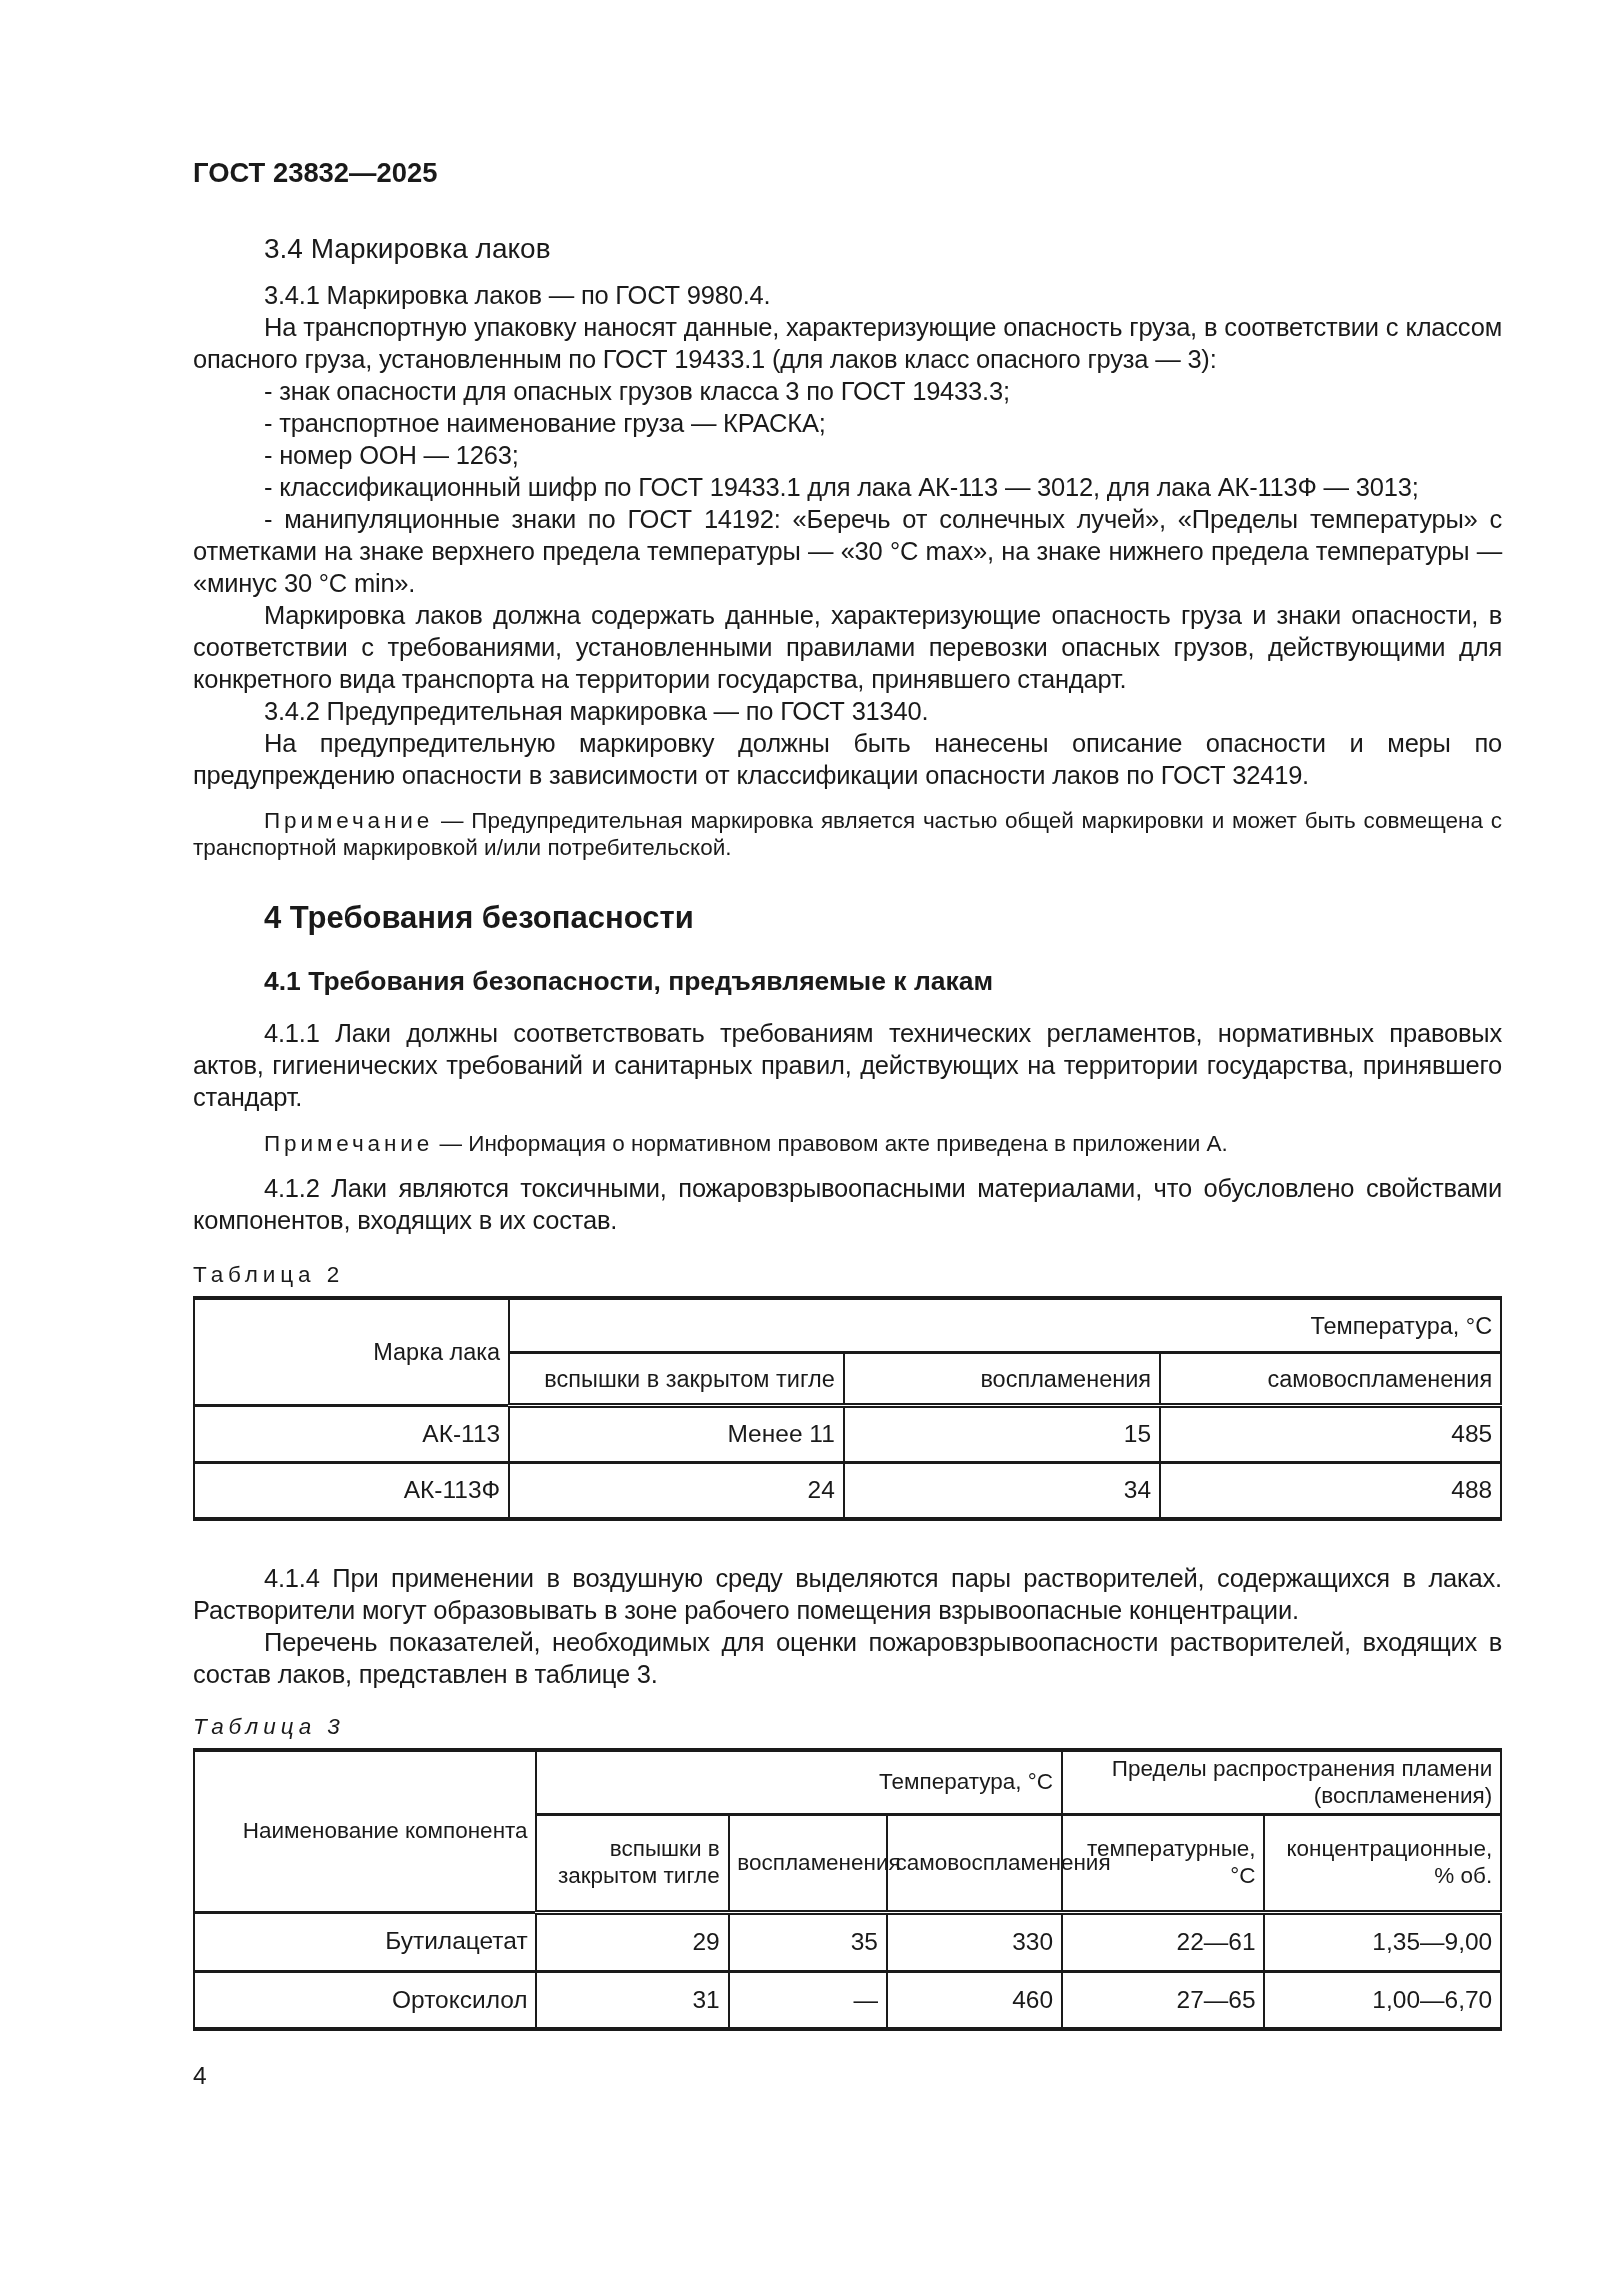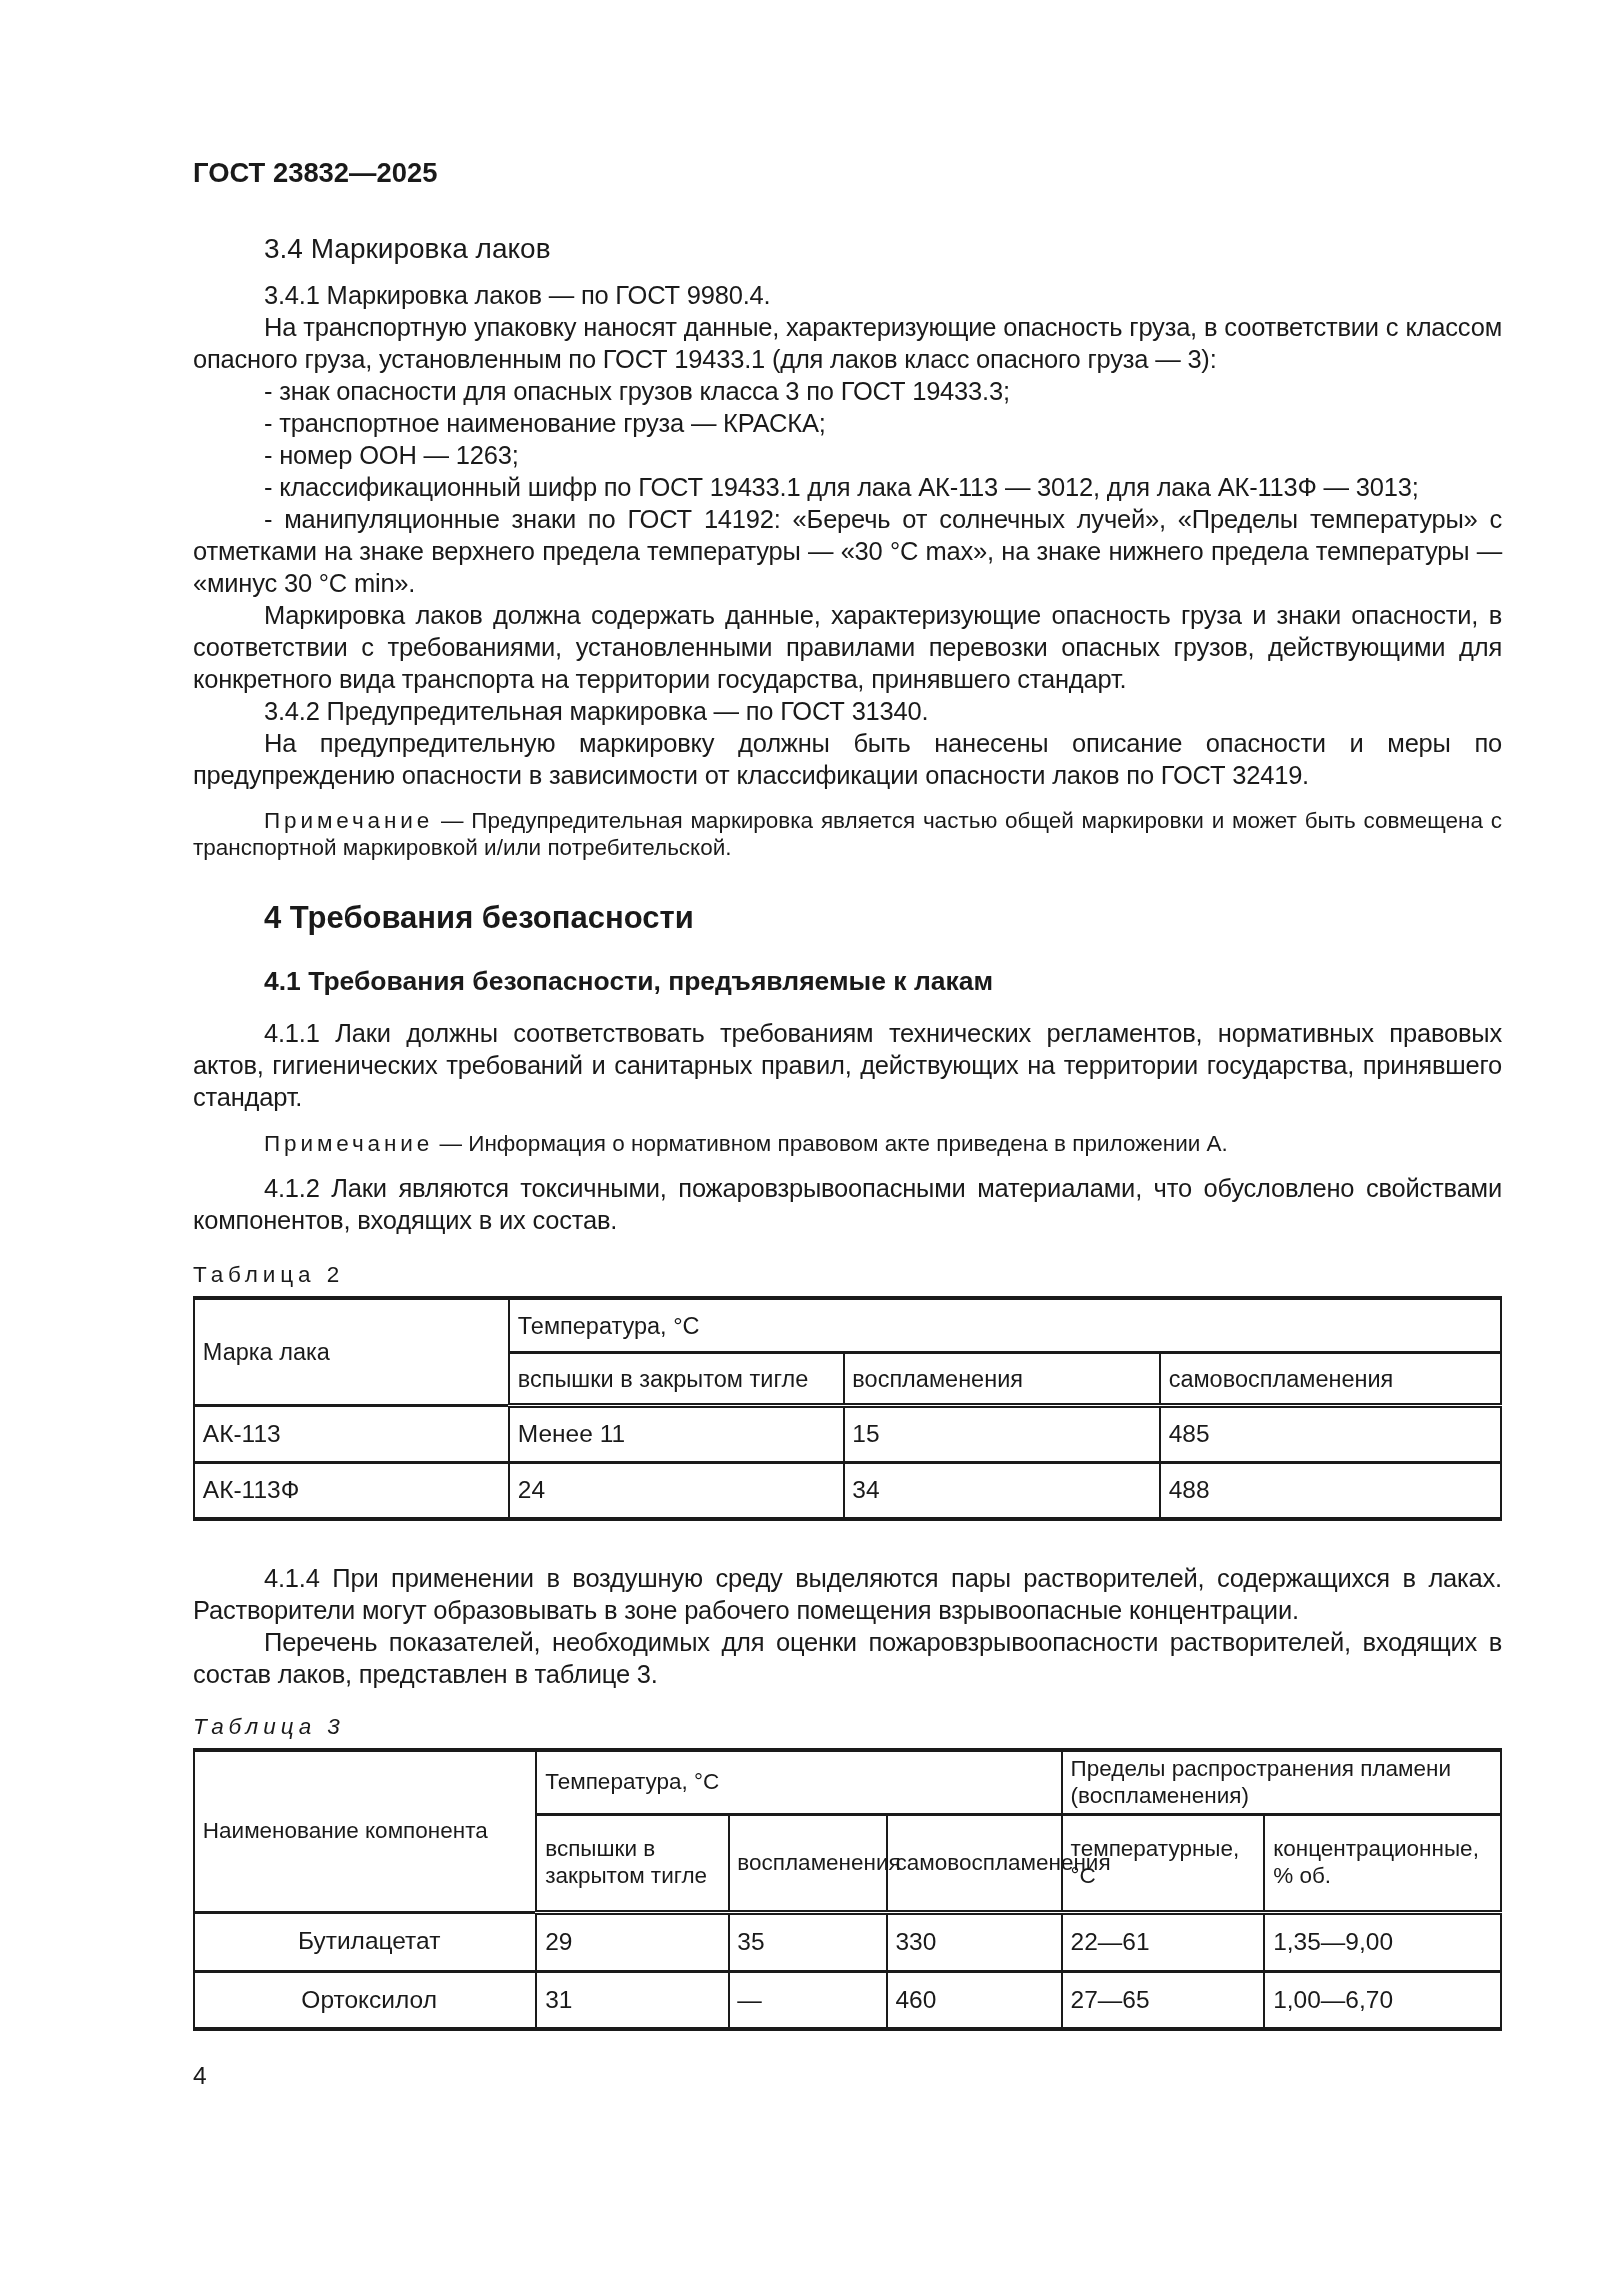--- a/index.html
+++ b/index.html
@@ -14,32 +14,32 @@
   .h-sub{font-size:26.5px;font-weight:bold;line-height:33px;margin:27.4px 0 19.6px 71px;}
   p.body{font-size:25.5px;line-height:32px;margin:0;text-align:justify;letter-spacing:-0.2px;}
   p.first{margin-top:13.7px;}
   .ind{text-indent:71px;}
   p.note{font-size:22.5px;line-height:27px;margin:16.7px 0 14.7px 0;text-indent:71px;text-align:justify;}
   .note-label{letter-spacing:3.9px;}
   .tbl-caption{font-size:22.5px;letter-spacing:4.9px;margin:25.5px 0 7.8px 0;line-height:27.4px;}
   .cap2{margin-top:23.5px;font-style:italic;}
   table{width:100%;table-layout:fixed;border-collapse:collapse;
         border:2.9px solid #1a1a1a;border-top-width:4.9px;border-bottom-width:4.9px;}
-  td{border:2px solid #1a1a1a;text-align:left;vertical-align:middle;
+  td{border:2px solid #1a1a1a;text-align:right;vertical-align:middle;
      padding:3.9px 7.8px;font-size:23.5px;line-height:28px;}
   tr.group-row td{border-bottom:3.9px solid #1a1a1a;height:43px;}
   tr.sub-row td{border-bottom:5.9px double #1a1a1a;}
   tr.body-row td{border-bottom:3.9px solid #1a1a1a;font-size:24.5px;height:45px;}
   tr.body-row:last-child td{border-bottom:none;}
   td.rowspan-head{border-bottom:5.9px double #1a1a1a;}
   #table2 tr.sub-row td{height:41px;}
   #table3 td{font-size:22.5px;line-height:26.5px;}
   #table3 tr.sub-row td{height:86px;}
   #table3 tr.body-row td{font-size:24.5px;height:47px;}
-  #table3 tr.body-row td:first-child{text-align:center;padding-left:15.7px;}
+  #table3 tr.body-row td:first-child{text-align:right;padding-left:15.7px;}
   .page-num{font-size:24.5px;margin:31px 0 0 0;}
 </style>
 </head>
 <body>
 
 <div class="page">
 
   <p class="doc-code">ГОСТ 23832—2025</p>
 
   <p class="h-sec">3.4 Маркировка лаков</p>

